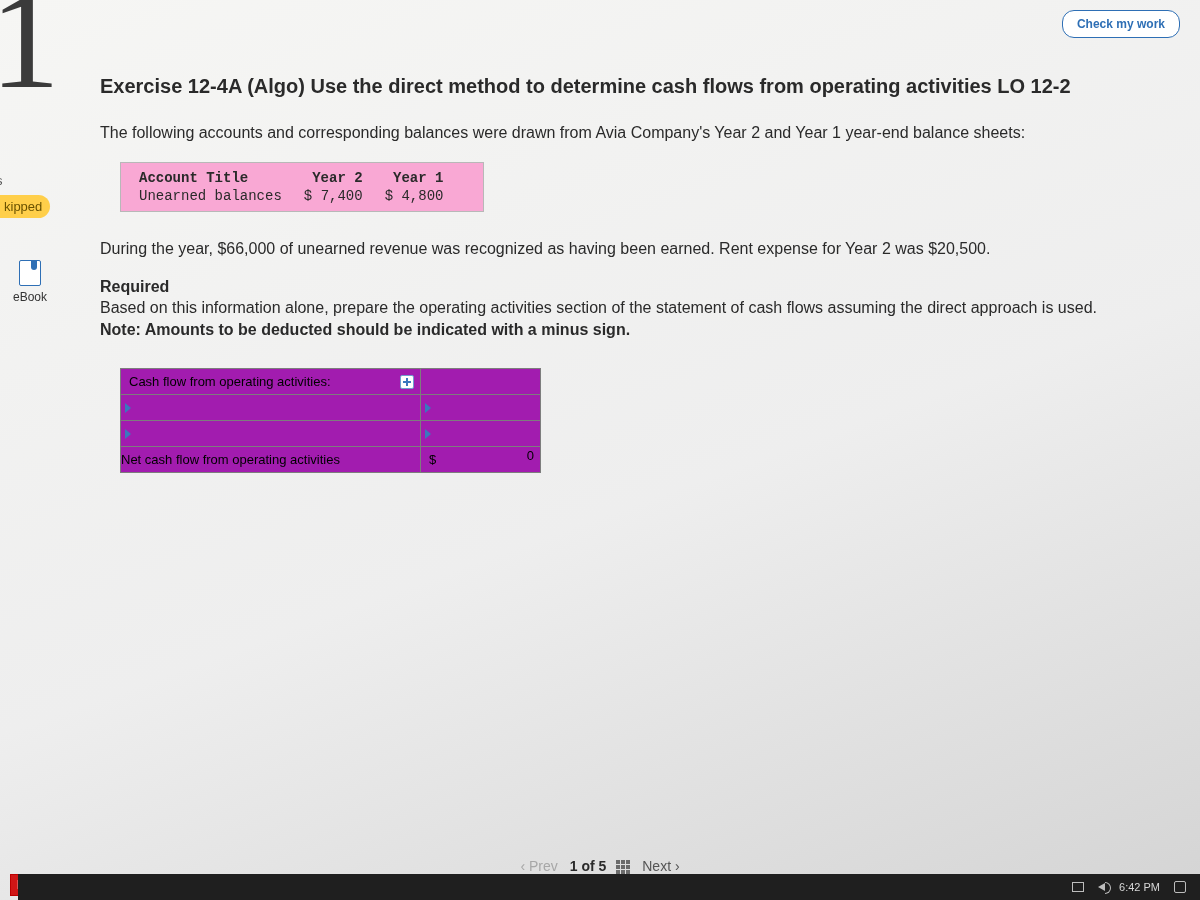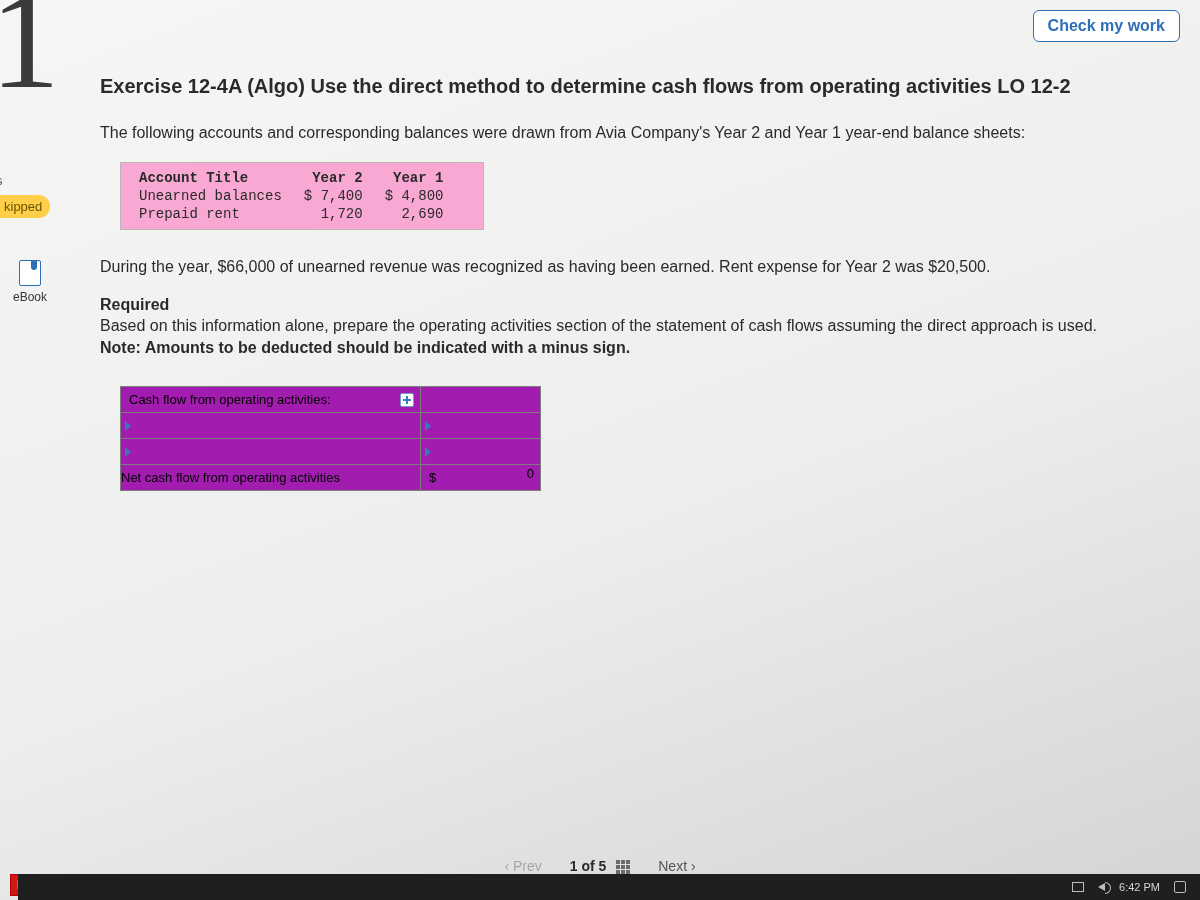--- a/index.html
+++ b/index.html
@@ -25,25 +25,25 @@
     user-select: none;
   }
 
   
   .check-btn {
     position: absolute;
     top: 10px; right: 20px;
     background: #ffffff;
     border: 1.5px solid #2e6fb5;
     color: #2e6fb5;
-    font-size: 16px;
+    font-size: 12px;
     padding: 6px 14px;
     font-weight: 600;
     cursor: pointer;
-    border-radius: 6px;
+    border-radius: 12px;
   }
 
   
   .rail { position: absolute; left: 0; top: 170px; width: 60px; }
   .rail-item { display:flex; flex-direction:column; align-items:center; gap:4px; margin-bottom: 40px; font-size:12px; color:#333; }
   .skipped-pill {
     position:absolute; left:-10px; top:195px;
     background:#ffcf4a; color:#6a5200;
     font-size:13px; padding:4px 8px 4px 14px;
     border-top-right-radius: 14px; border-bottom-right-radius: 14px;
@@ -107,21 +107,21 @@
     display:flex;align-items:center;justify-content:center;
   }
   .plus::before{content:"";position:absolute;width:8px;height:2px;background:#3a78be;}
   .plus::after{content:"";position:absolute;width:2px;height:8px;background:#3a78be;}
   .rowlabel { padding:4px 8px; }
   .dollar { padding:4px 0 4px 8px; }
 
   
   .nav {
     position:absolute; left:0; right:0; bottom:26px;
-    display:flex; align-items:center; justify-content:center; gap:28px;
+    display:flex; align-items:center; justify-content:center; gap:12px;
     font-size:14px; color:#333;
   }
   .nav .lnk { color:#555; cursor:pointer; }
   .nav .lnk.dim { color:#a7a7a7; }
   .nav .pager { color:#2a2a2a; font-weight:600; }
   .grid-icon { display:inline-grid; grid-template-columns:repeat(3,4px); grid-template-rows:repeat(3,4px); gap:1px; vertical-align:middle; margin-left:6px;}
   .grid-icon span{background:#6b6b6b;}
 
   
   .taskbar {
@@ -169,25 +169,20 @@
           <tr>
         <th>Account Title</th>
         <th class="num">Year 2</th>
         <th class="num">Year 1</th>
       </tr>
       <tr>
         <td>Unearned balances</td>
         <td class="num">$ 7,400</td>
         <td class="num">$ 4,800</td>
       </tr>
-      <tr>
-        <td>Prepaid rent</td>
-        <td class="num">1,720</td>
-        <td class="num">2,690</td>
-      </tr>
     </tbody>
       </table>
   </div>
 
   <p class="body">During the year, $66,000 of unearned revenue was recognized as having been earned. Rent expense for Year 2 was $20,500.</p>
 
   <p class="body">
     <span class="req">Required</span><br>
     <span>Based on this information alone, prepare the operating activities section of the statement of cash flows assuming the direct approach is used.</span><br>
     <span class="note">Note: Amounts to be deducted should be indicated with a minus sign.</span>

